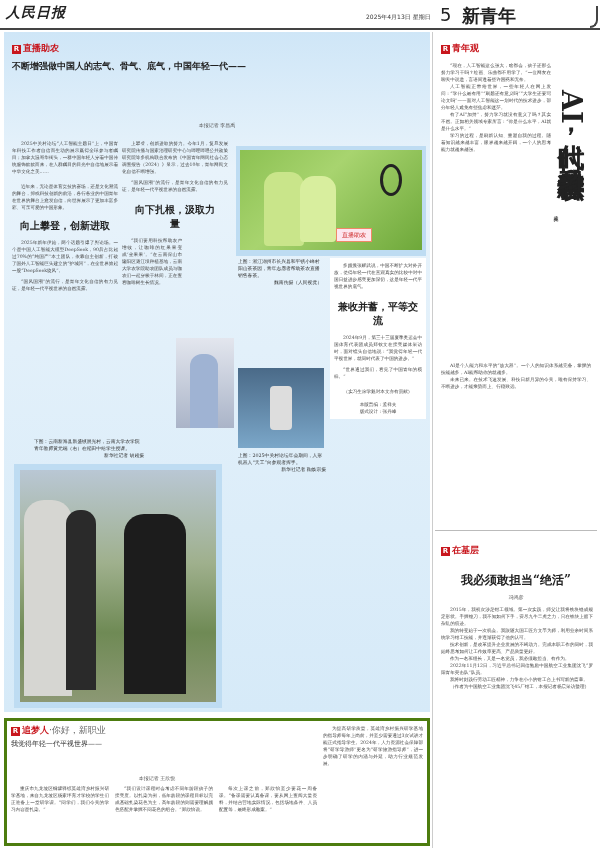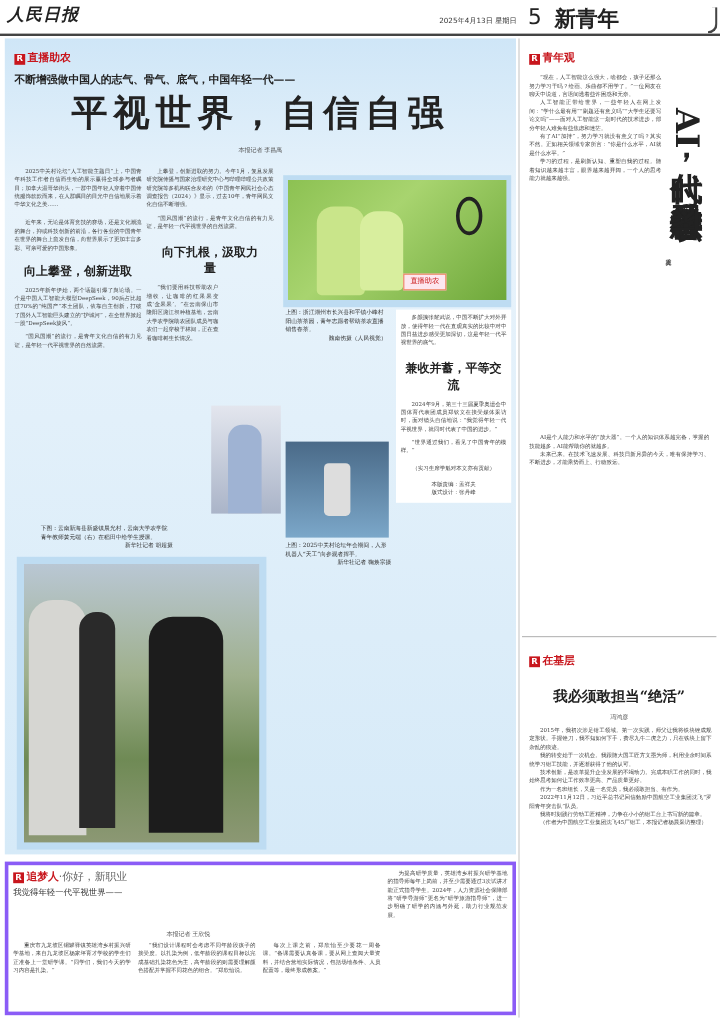--- a/index.html
+++ b/index.html
@@ -21,39 +21,38 @@
   .txt{font-size:4.6px;line-height:7px;color:#444;text-align:justify}
   .sub-h{font-size:10px;font-weight:bold;font-family:"DejaVu Sans",sans-serif;text-align:center;color:#222}
   .photo{position:absolute;overflow:hidden}
   .caption{font-size:4.8px;line-height:7px;color:#333}
   .bluebox{position:absolute;background:#bedcf2}
 
   .right{position:absolute;left:432px;top:32px;width:166px;height:816px;border-left:1px solid #ccc}
   .vtitle{position:absolute;left:124px;top:58px;width:30px;font-size:27px;font-weight:bold;line-height:32px;text-align:center;font-family:"DejaVu Serif",serif;writing-mode:vertical-rl}
   .divider{position:absolute;left:2px;width:162px;height:1px;background:#bbb}
 
-  .redbox{position:absolute;left:4px;top:718px;width:426px;height:128px;border:3px solid #8b5cf6}
+  .redbox{position:absolute;left:4px;top:718px;width:426px;height:128px;border:3px solid #4d7c0f}
 </style>
 </head>
 <body>
 
 <div class="masthead">
   <div class="logo">人民日报</div>
   <div class="date">2025年4月13日 星期日</div>
   <div class="pagenum">5</div>
   <div class="section">新青年</div>
   <div class="mh-curve"></div>
 </div>
 
 <div class="left">
   <div class="col-label lbl-top">
     <span class="rbox">R</span><span>直播助农</span>
   </div>
   <div class="kicker">不断增强做中国人的志气、骨气、底气，中国年轻一代——</div>
-  <div class="headline">平视世界，自信自强</div>
   <div class="byline">本报记者 李昌禹</div>
 
   <div style="position:absolute;left:8px;top:108px;width:106px">
     <p class="txt" style="text-indent:9px">2025中关村论坛“人工智能主题日”上，中国青年科技工作者自信而生动的展示赢得全球参与者瞩目；加拿大温哥华街头，一群中国年轻人穿着中国传统服饰款款而来，在人群瞩目的目光中自信地展示着中华文化之美……</p>
     <p class="txt" style="text-indent:9px;margin-top:8px">近年来，无论是体育竞技的赛场，还是文化潮流的舞台，抑或科技创新的前沿，各行各业的中国青年在世界的舞台上愈发自信，向世界展示了更加丰富多彩、可亲可爱的中国形象。</p>
     <div class="sub-h" style="margin:8px 0 6px">向上攀登，创新进取</div>
     <p class="txt" style="text-indent:9px">2025年新年伊始，两个话题引爆了舆论场。一个是中国人工智能大模型DeepSeek，90后占比超过70%的“纯国产”本土团队，依靠自主创新，打破了国外人工智能巨头建立的“护城河”，在全世界掀起一股“DeepSeek旋风”。</p>
     <p class="txt" style="text-indent:9px;margin-top:4px">“国风国潮”的流行，是青年文化自信的有力见证，是年轻一代平视世界的自然流露。</p>
   </div>
 

